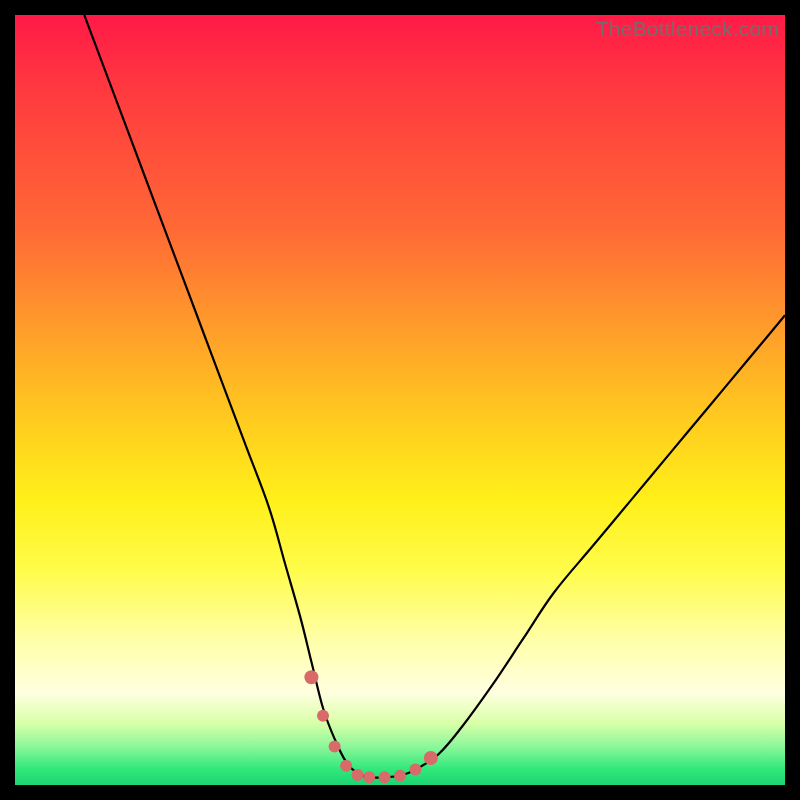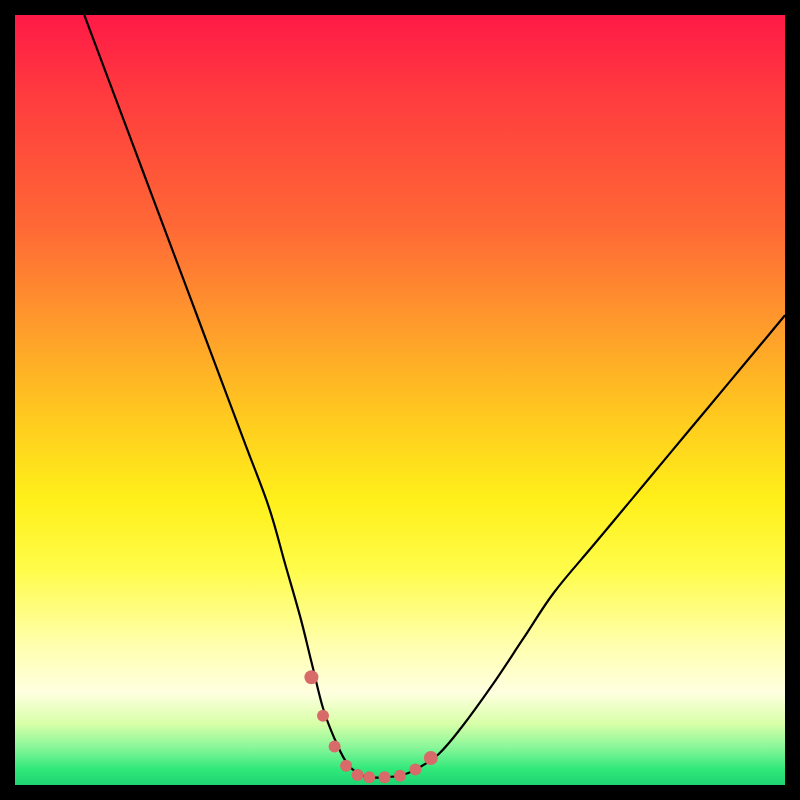--- a/index.html
+++ b/index.html
@@ -76,14 +76,15 @@
           <circle cx="331.1" cy="750.8" r="6" fill="#d86a6a" stroke="#c95c5c" stroke-width="0"></circle>
           <circle cx="342.6" cy="760.0" r="6" fill="#d86a6a" stroke="#c95c5c" stroke-width="0"></circle>
           <circle cx="354.2" cy="762.3" r="6" fill="#d86a6a" stroke="#c95c5c" stroke-width="0"></circle>
           <circle cx="369.6" cy="762.3" r="6" fill="#d86a6a" stroke="#c95c5c" stroke-width="0"></circle>
           <circle cx="385.0" cy="760.8" r="6" fill="#d86a6a" stroke="#c95c5c" stroke-width="0"></circle>
           <circle cx="400.4" cy="754.6" r="6" fill="#d86a6a" stroke="#c95c5c" stroke-width="0"></circle>
           <circle cx="415.8" cy="743.0" r="7" fill="#d86a6a" stroke="#c95c5c" stroke-width="0"></circle>
         </g>
     </svg>
 
+    <div class="watermark">TheBottleneck.com</div>
   </div>
 </div>
 
 </body></html>

